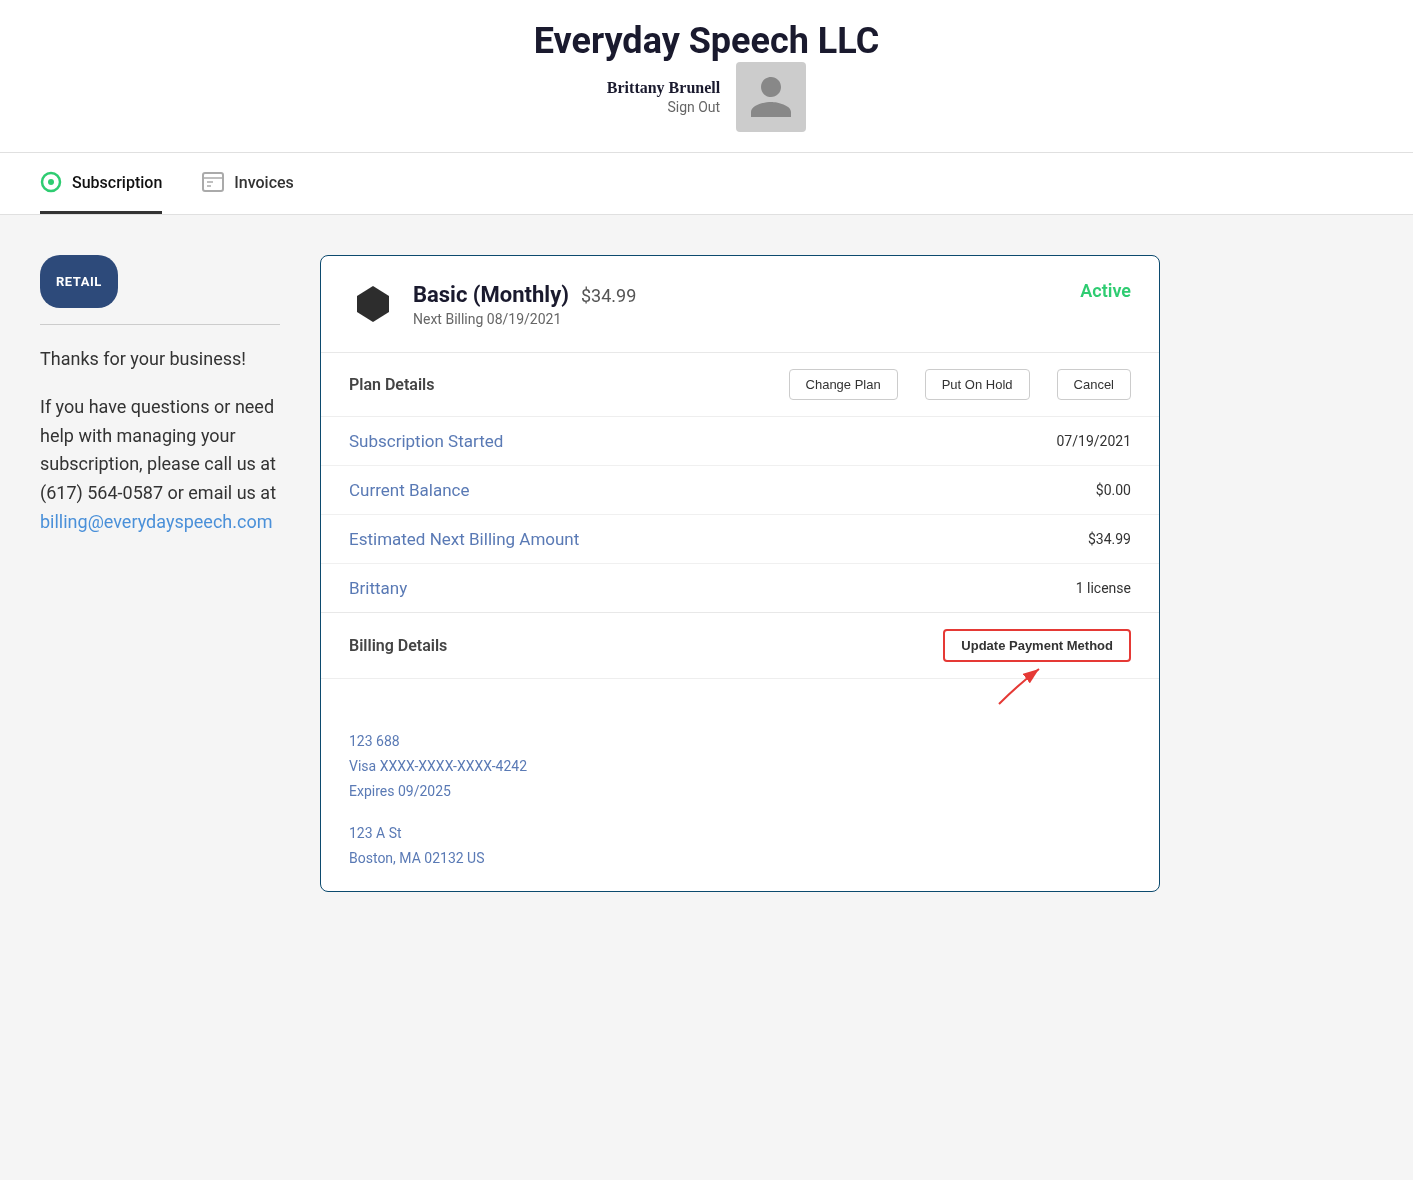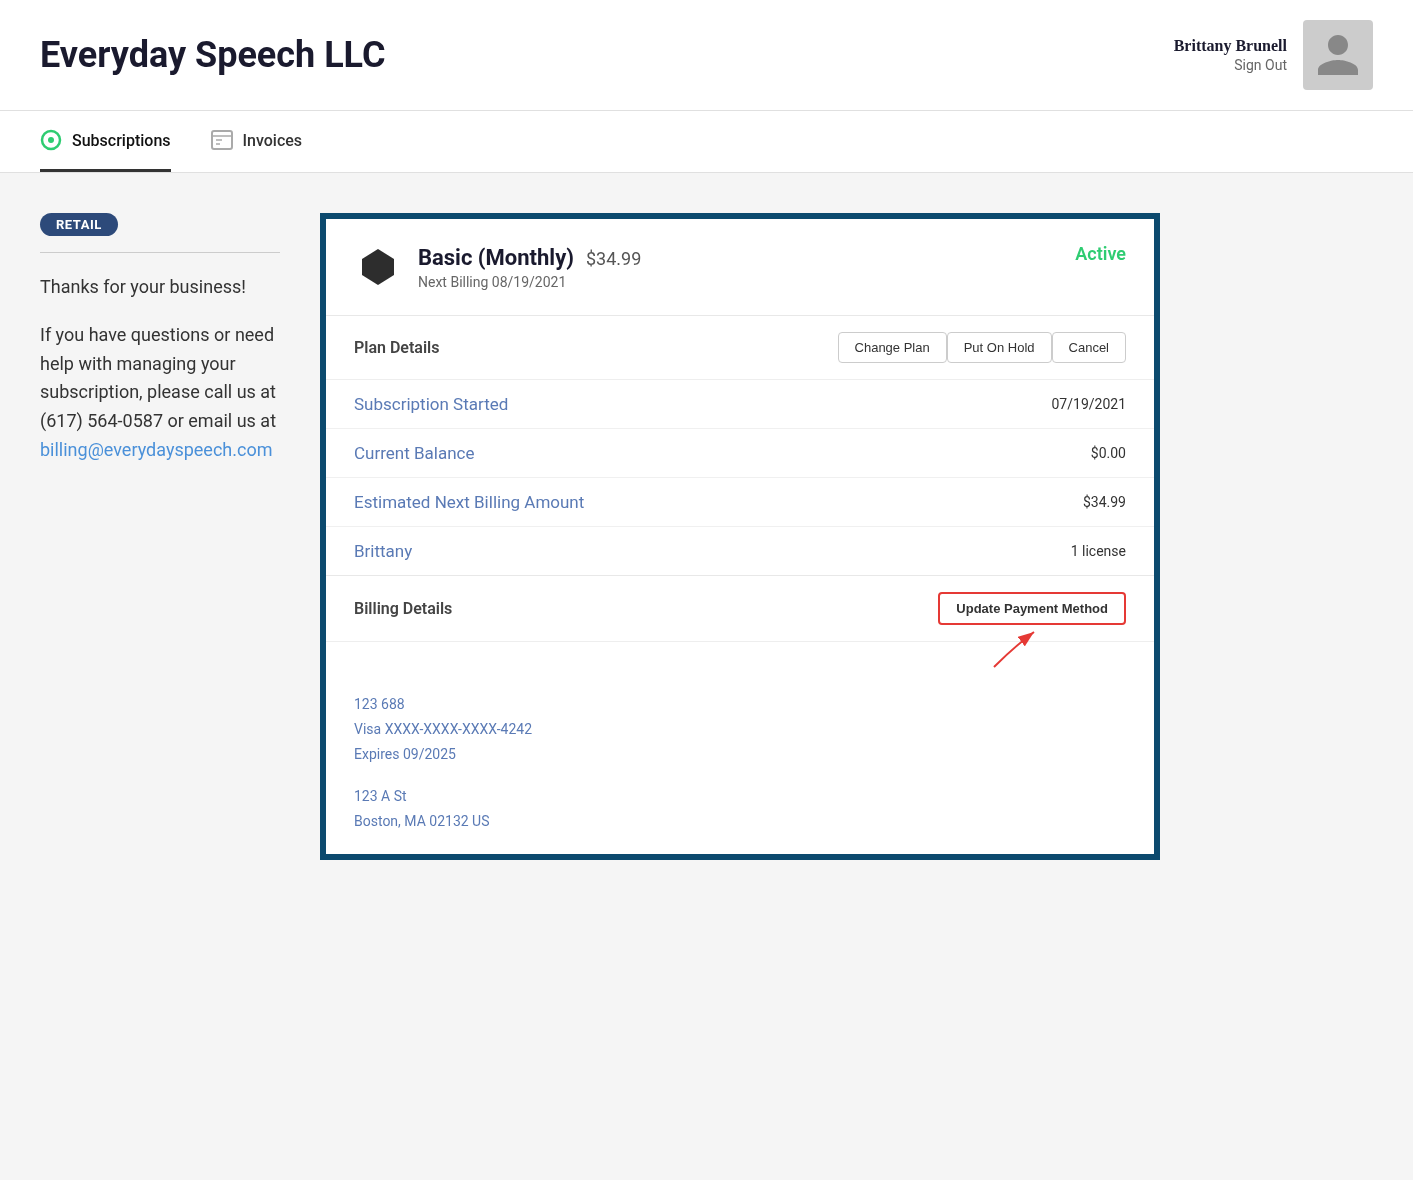--- a/index.html
+++ b/index.html
@@ -11,20 +11,21 @@
     }
 
     
     .header {
       background: #fff;
       padding: 20px 40px;
       display: flex;
       align-items: center;
       justify-content: space-between;
       border-bottom: 1px solid #e0e0e0;
+      flex-direction: column;
     }
     .header-title {
       font-size: 36px;
       font-weight: 700;
       color: #1a1a2e;
     }
     .header-user {
       display: flex;
       align-items: center;
       gap: 16px;
@@ -100,21 +101,21 @@
     
     .sidebar {
       width: 240px;
       flex-shrink: 0;
     }
     .retail-badge {
       background: #2d4a7a;
       color: #fff;
       font-size: 13px;
       font-weight: 700;
-      padding: 4px 16px;
+      padding: 19px 16px;
       border-radius: 20px;
       display: inline-block;
       margin-bottom: 16px;
       letter-spacing: 0.5px;
     }
     .sidebar-divider {
       border: none;
       border-top: 1px solid #ccc;
       margin-bottom: 20px;
     }
@@ -125,22 +126,22 @@
     }
     .sidebar-link {
       color: #4a90d9;
       text-decoration: none;
     }
 
     
     .subscription-card {
       flex: 1;
       background: #fff;
-      border: 6px solid #0c4a6e;
-      border-radius: 0;
+      border: 1px solid #0c4a6e;
+      border-radius: 8px;
       overflow: hidden;
     }
 
     
     .plan-header {
       padding: 24px 28px;
       display: flex;
       align-items: flex-start;
       justify-content: space-between;
       border-bottom: 1px solid #e8e8e8;
@@ -191,21 +192,21 @@
       justify-content: space-between;
       border-bottom: 1px solid #eee;
     }
     .section-title {
       font-size: 16px;
       font-weight: 600;
       color: #444;
     }
     .section-actions {
       display: flex;
-      gap: 0;
+      gap: 27px;
       justify-content: flex-end;
     }
     .btn {
       padding: 7px 16px;
       border: 1px solid #ccc;
       border-radius: 4px;
       background: #fff;
       font-size: 13px;
       color: #333;
       cursor: pointer;
@@ -283,21 +284,21 @@
 </div>
 
 <div class="nav-tabs">
   <div class="nav-tab active">
     <div class="nav-tab-icon">
       <svg width="22" height="22" viewBox="0 0 22 22" fill="none">
         <circle cx="11" cy="11" r="9" stroke="#2ecc71" stroke-width="2.5" fill="none"></circle>
         <circle cx="11" cy="11" r="3" fill="#2ecc71"></circle>
       </svg>
     </div>
-    <span>Subscriptions</span>
+    <span>Subscription</span>
   </div>
   <div class="nav-tab">
     <div class="nav-tab-icon">
       <svg width="22" height="20" viewBox="0 0 22 20" fill="none">
         <rect x="1" y="1" width="20" height="18" rx="2" stroke="#aaa" stroke-width="2" fill="none"></rect>
         <line x1="1" y1="6" x2="21" y2="6" stroke="#aaa" stroke-width="1.5"></line>
         <line x1="5" y1="10" x2="11" y2="10" stroke="#aaa" stroke-width="1.5"></line>
         <line x1="5" y1="14" x2="9" y2="14" stroke="#aaa" stroke-width="1.5"></line>
       </svg>
     </div>

